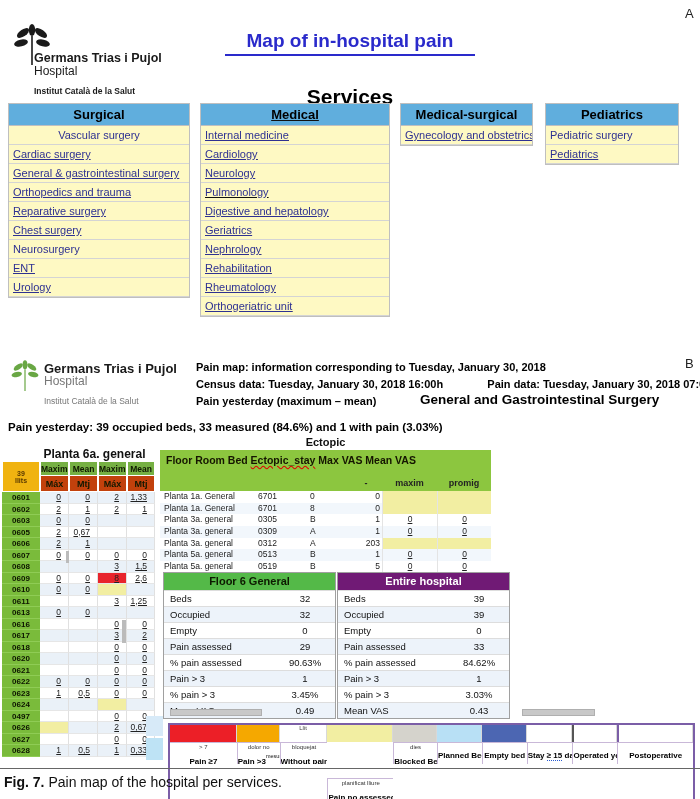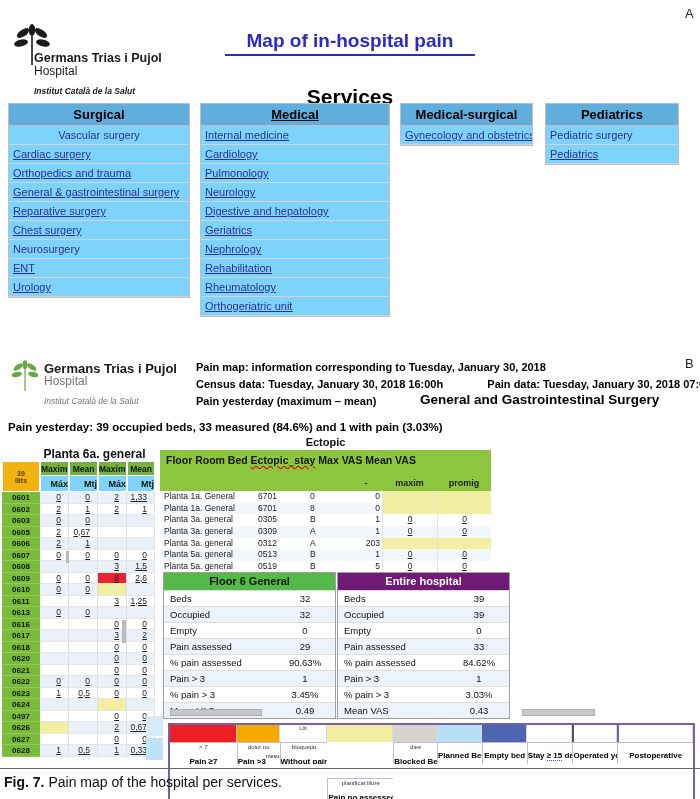--- a/index.html
+++ b/index.html
@@ -6,48 +6,48 @@
   body { font-family:"Liberation Sans", sans-serif; background:#fff; }
   .page { position:relative; width:700px; height:799px; background:#fff; overflow:hidden; color:#111; }
 
   .panel-label { position:absolute; font-size:13px; color:#222; }
 
   
   .logo { position:absolute; }
   .logo svg { display:block; }
   .logo .l1 { font-size:12.5px; font-weight:bold; color:#1a1a1a; line-height:13px; }
   .logo .l2 { font-size:12px; color:#1a1a1a; line-height:13px; }
-  .logo .l3 { font-size:8.5px; color:#1a1a1a; margin-top:8px; font-weight:bold;font-style:italic; }
+  .logo .l3 { font-size:8.5px; color:#1a1a1a; margin-top:8px; font-weight:bold; }
   .logo.green .l2, .logo.green .l3 { color:#777; font-weight:normal; }
 
   
   .title-a { position:absolute; top:30px; left:0; width:700px; text-align:center; }
   .title-a span { display:inline-block; font-size:19px; font-weight:bold; color:#2A2ACB; border-bottom:2px solid #2A2ACB; padding:0 22px 2px 22px; }
   .services-h { position:absolute; top:85px; left:0; width:700px; text-align:center; font-size:21px; font-weight:bold; color:#000; }
 
   .svc-col { position:absolute; top:103px; border:1px solid #BFBFBF; background:#fff; }
   .svc-head { height:22px; line-height:22px; text-align:center; font-size:13px; font-weight:bold; color:#000; background:#60AEDD; border-bottom:1px solid #BFBFBF; }
-  .svc-item { height:19px; line-height:18px; font-size:11px; color:#2E3192; padding-left:4px; border-bottom:1px solid #D4D4D4; background:#7dd3fc; white-space:nowrap; overflow:hidden; cursor:pointer; }
+  .svc-item { height:19px; line-height:18px; font-size:11px; color:#2E3192; padding-left:4px; border-bottom:1px solid #D4D4D4; background:#fef9c3; white-space:nowrap; overflow:hidden; cursor:pointer; }
   .svc-item.u { text-decoration:underline; }
   .svc-item.c { text-align:center; padding-left:0; }
 
   
   .b-line { position:absolute; font-weight:bold; font-size:11px; color:#000; white-space:nowrap; }
   .svc-name { position:absolute; font-weight:bold; font-size:13.5px; color:#000; white-space:nowrap; }
   .ectopic-title { position:absolute; left:160px; top:436px; width:331px; text-align:center; font-size:11px; font-weight:bold; }
 
   
   .ward { position:absolute; left:2px; top:447px; width:153px; }
   .w-title { margin-left:30px; width:125px; text-align:center; font-size:12px; font-weight:bold; white-space:nowrap; height:14px; }
   .w-headwrap { display:flex; }
   .w-beds { width:38px; height:31px; background:#F0B310; color:#5a3a00; font-size:7px; font-weight:bold; text-align:center; padding-top:8px; line-height:7px; border:1px solid #fff; }
   .w-headcols { width:115px; }
   .w-grow, .w-subrow { display:flex; }
   .w-gcell { height:14px; line-height:14px; background:#76B043; color:#101800; font-size:8.5px; font-weight:bold; text-align:center; overflow:hidden; white-space:nowrap; border:1px solid #fff; border-bottom:none; }
-  .w-scell { height:17px; line-height:17px; background:#7dd3fc; color:#101800; font-size:9px; font-weight:bold; text-align:right; border:1px solid #fff; }
+  .w-scell { height:17px; line-height:17px; background:#c2410c; color:#101800; font-size:9px; font-weight:bold; text-align:center; border:1px solid #fff; }
   .w-row { display:flex; height:11.5px; }
   .w-room { width:38px; background:#7ABB3B; color:#0d1500; font-size:8px; font-weight:bold; text-align:center; line-height:11.5px; border-bottom:1px solid #8fcc55; }
   .w-cell { font-size:8.5px; line-height:11.5px; text-align:right; padding-right:7px; color:#222; text-decoration:underline; border-right:1px solid #E0E0E0; border-bottom:1px solid #E6E6E6; overflow:hidden; }
   .w-row:nth-child(odd) .w-cell { background:#EAF1F8; }
   .w-cell.red { background:#E8242C !important; }
   .w-cell.yellow { background:#F2EEA2 !important; }
   .c29 { width:29px; } .c28 { width:28px; }
 
   
   .etable { position:absolute; left:160px; top:450px; width:331px; }
@@ -127,34 +127,34 @@
   </div>
 
   <div class="title-a"><span>Map of in-hospital pain</span></div>
   <div class="services-h">Services</div>
 
   <div>
       <div class="svc-col" style="left: 8px; width: 182px;">
         <div class="svc-head">Surgical</div>
         <div class="svc-item c">Vascular surgery</div>
         <div class="svc-item u">Cardiac surgery</div>
+        <div class="svc-item u">General &amp; gastrointestinal surgery</div>
         <div class="svc-item u">Orthopedics and trauma</div>
-        <div class="svc-item u">General &amp; gastrointestinal surgery</div>
         <div class="svc-item u">Reparative surgery</div>
         <div class="svc-item u">Chest surgery</div>
         <div class="svc-item">Neurosurgery</div>
         <div class="svc-item u">ENT</div>
         <div class="svc-item u">Urology</div>
       </div>
       <div class="svc-col" style="left: 200px; width: 190px; text-decoration: underline;">
         <div class="svc-head">Medical</div>
         <div class="svc-item u">Internal medicine</div>
         <div class="svc-item u">Cardiology</div>
+        <div class="svc-item u">Neurology</div>
         <div class="svc-item">Pulmonology</div>
-        <div class="svc-item u">Neurology</div>
         <div class="svc-item u">Digestive and hepatology</div>
         <div class="svc-item u">Geriatrics</div>
         <div class="svc-item u">Nephrology</div>
         <div class="svc-item u">Rehabilitation</div>
         <div class="svc-item u">Rheumatology</div>
         <div class="svc-item u">Orthogeriatric unit</div>
       </div>
       <div class="svc-col" style="left: 400px; width: 133px;">
         <div class="svc-head">Medical-surgical</div>
         <div class="svc-item u">Gynecology and obstetrics</div>

